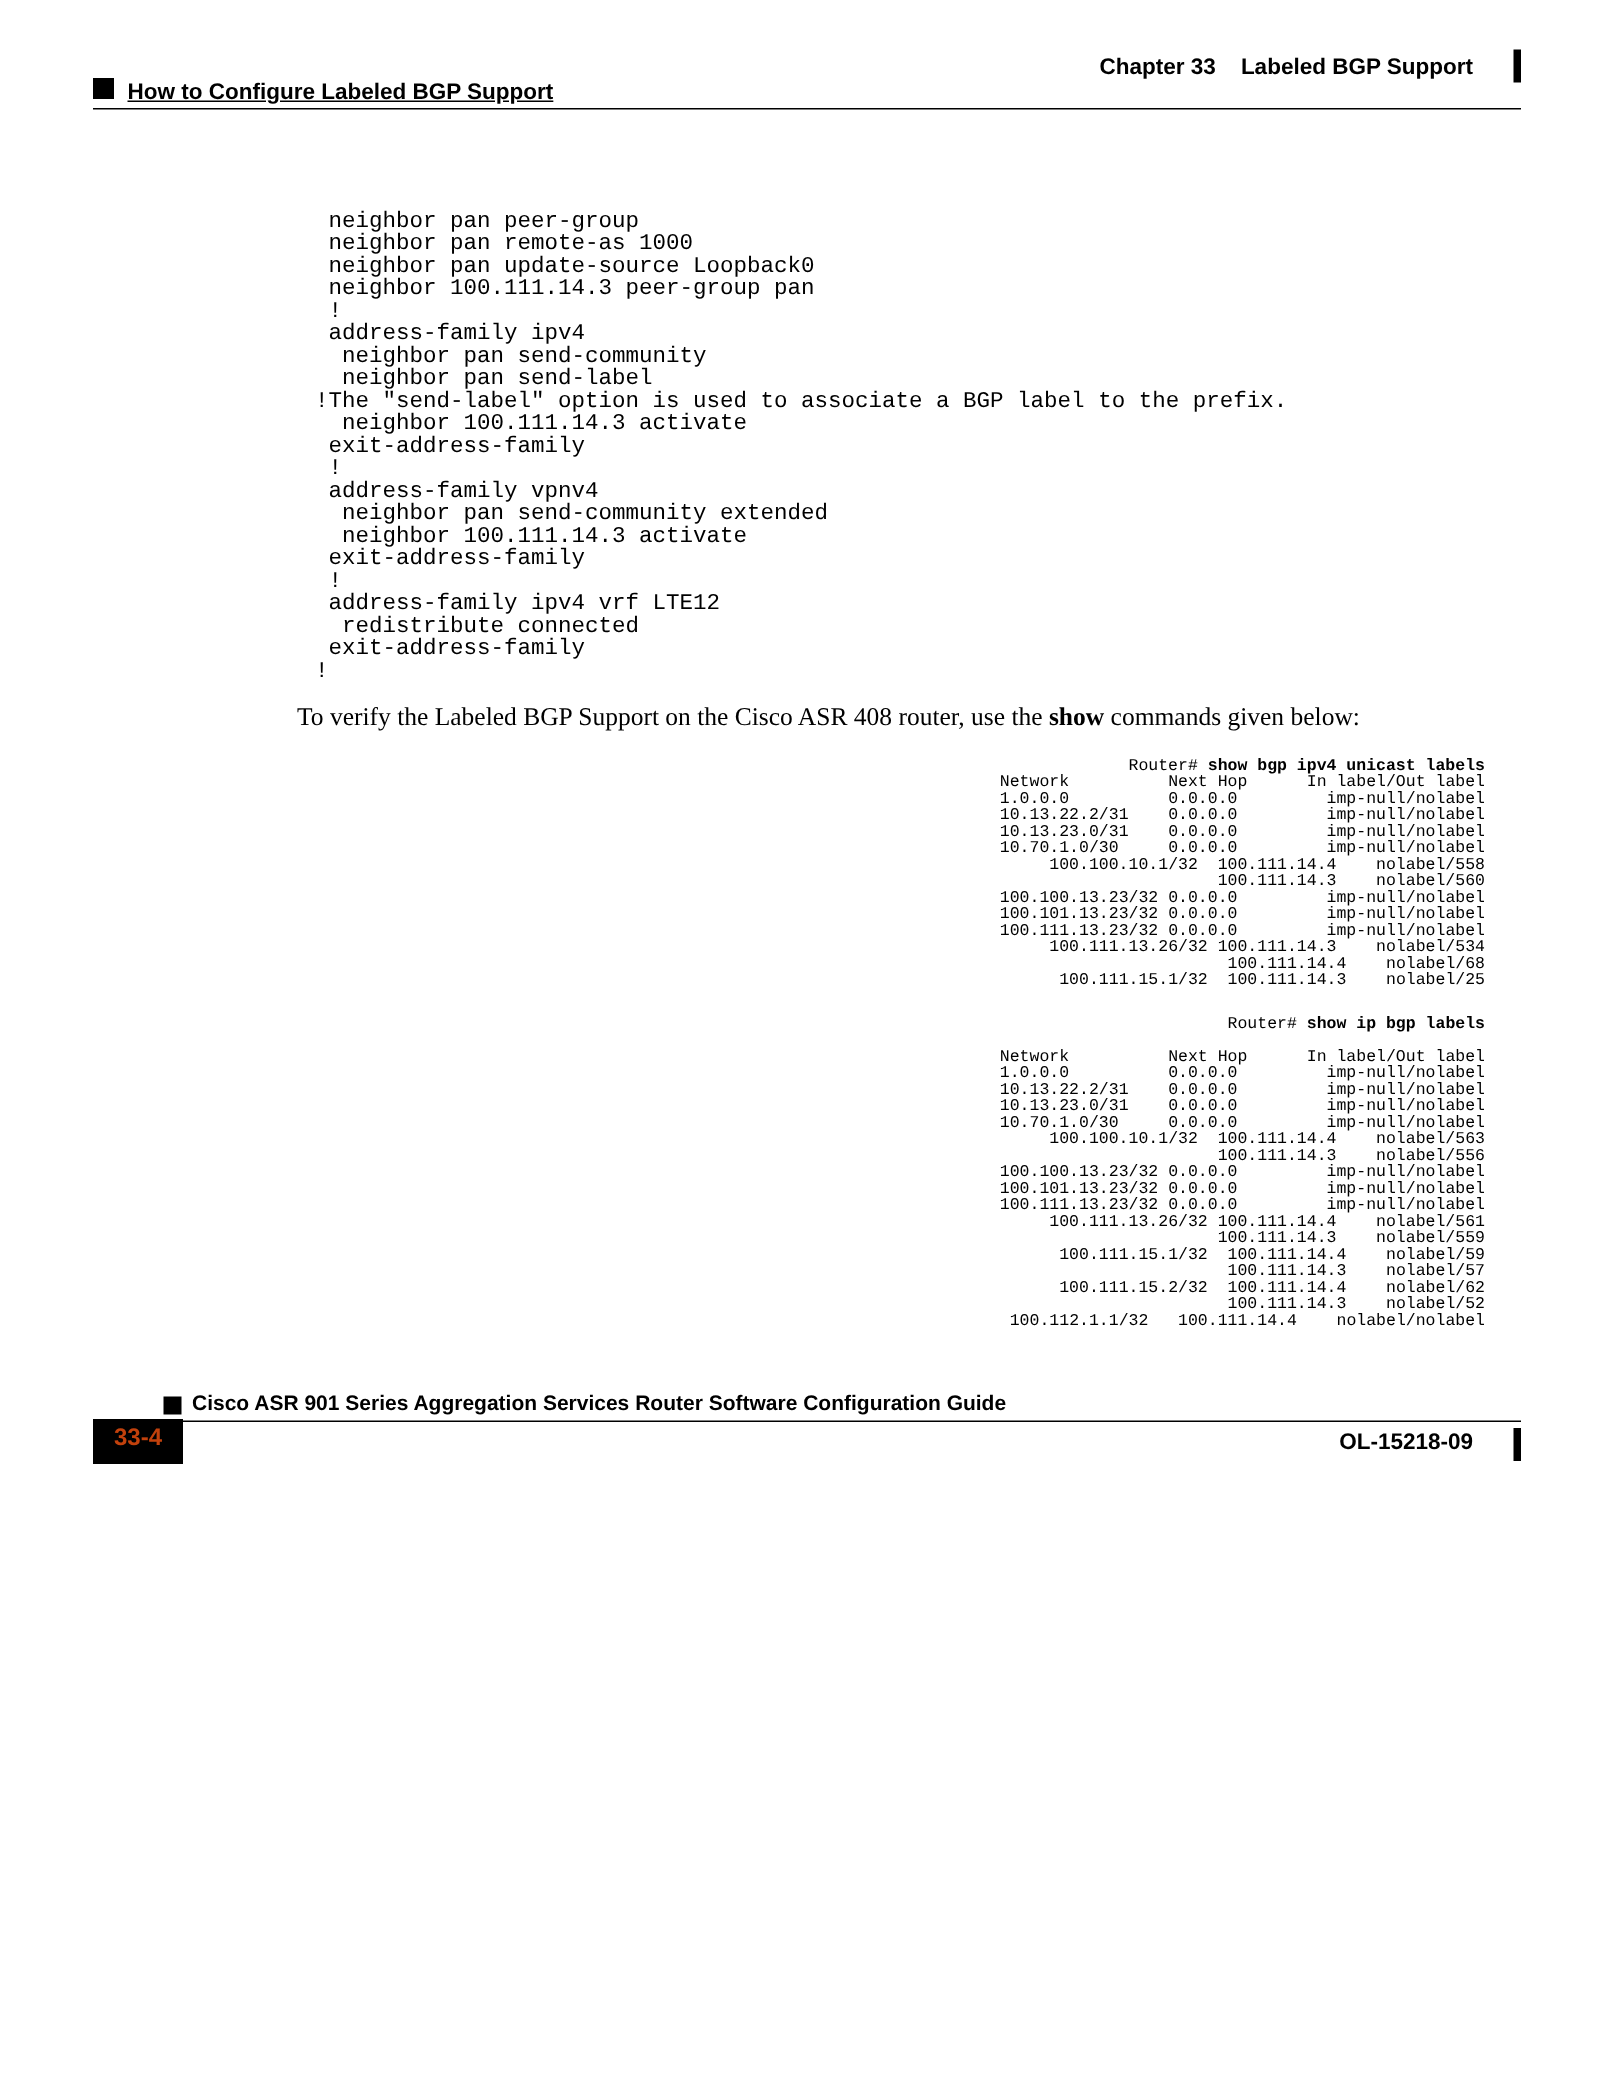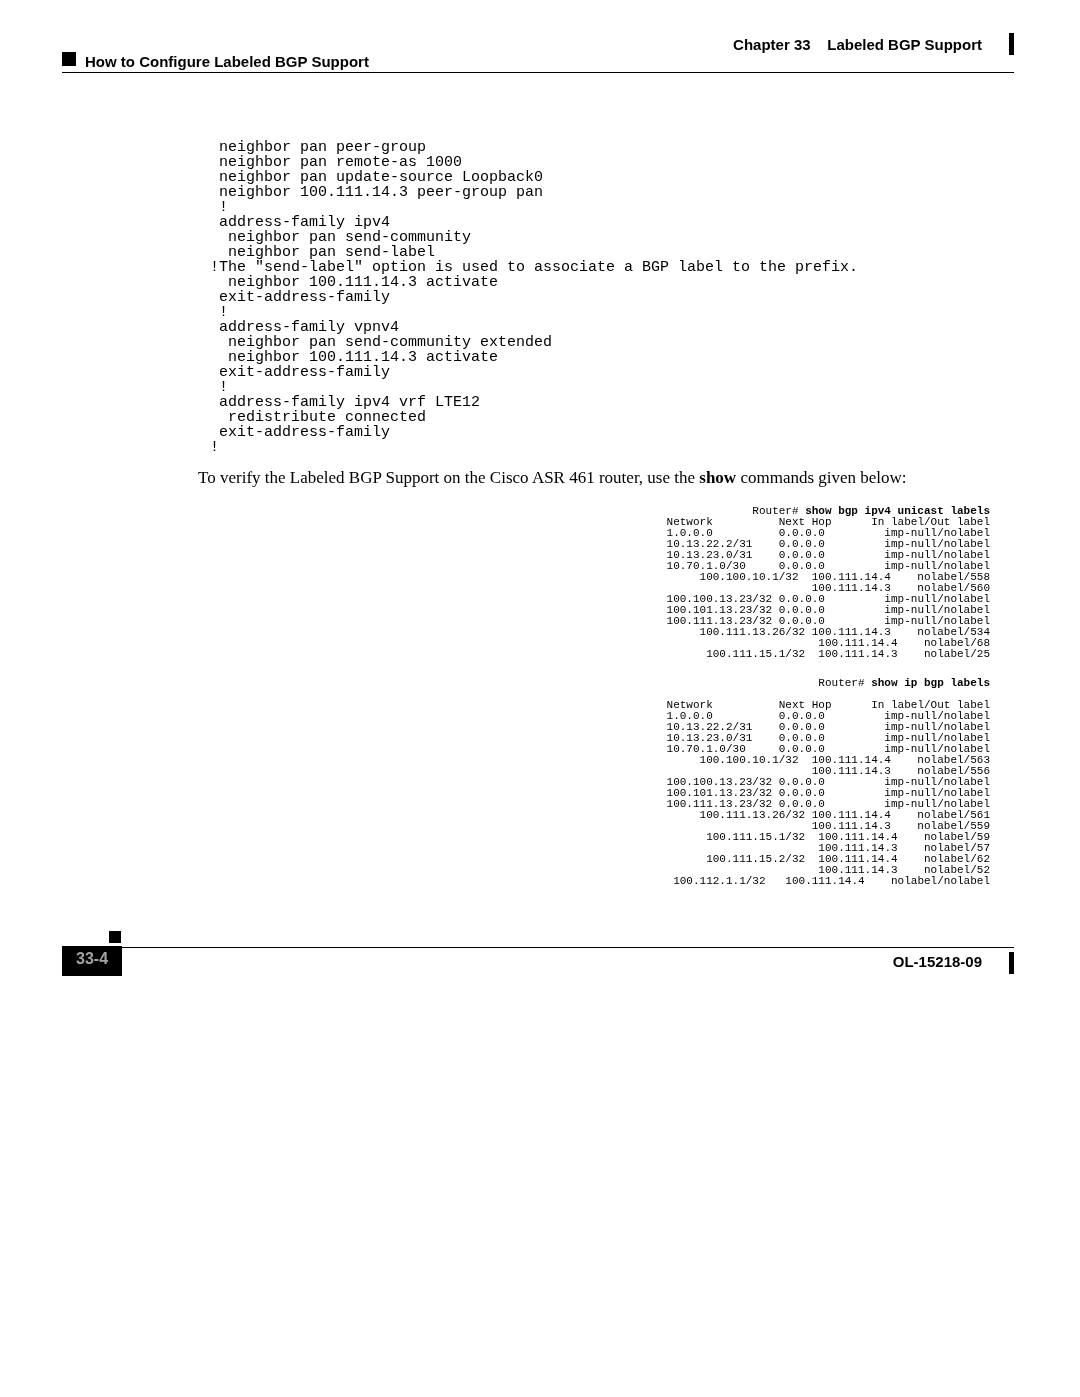--- a/index.html
+++ b/index.html
@@ -47,20 +47,21 @@
     height: 14px;
     background: #000;
   }
   .hdr-left {
     position: absolute;
     top: 53px;
     left: 85px;
     font-family: Arial, Helvetica, sans-serif;
     font-size: 15px;
     font-weight: 700;
+    text-decoration: underline;
   }
   .hdr-rule {
     position: absolute;
     top: 72px;
     left: 62px;
     right: 66px;
     border-top: 1px solid #000;
   }
 
   
@@ -123,21 +124,21 @@
     width: 12px;
     height: 12px;
     background: #000;
   }
   .ftr-pagetab {
     position: absolute;
     left: 62px;
     bottom: 40px;
     height: 24px;
     background: #000;
-    color: #a3a3a3;
+    color: #c2410c;
     font-family: Arial, Helvetica, sans-serif;
     font-weight: 700;
     font-size: 16px;
     padding: 4px 14px 2px 14px;
     box-sizing: content-box;
     margin-top: 37px;
   }
   .ftr-docnum {
     position: absolute;
     right: 98px;
@@ -189,21 +190,21 @@
   neighbor 100.111.14.3 activate
  exit-address-family
  !
  address-family ipv4 vrf LTE12
   redistribute connected
  exit-address-family
 !</pre>
 
 
     <p class="body">
-      <span>To verify the Labeled BGP Support on the Cisco ASR 461 router, use the </span><span class="bold">show</span><span> commands given below:</span>
+      <span>To verify the Labeled BGP Support on the Cisco ASR 408 router, use the </span><span class="bold">show</span><span> commands given below:</span>
     </p>
 
     <pre class="cli"><span>Router# </span><span class="b">show bgp ipv4 unicast labels</span>
 <span>   Network          Next Hop      In label/Out label
    1.0.0.0          0.0.0.0         imp-null/nolabel
    10.13.22.2/31    0.0.0.0         imp-null/nolabel
    10.13.23.0/31    0.0.0.0         imp-null/nolabel
    10.70.1.0/30     0.0.0.0         imp-null/nolabel
    100.100.10.1/32  100.111.14.4    nolabel/558
                     100.111.14.3    nolabel/560
@@ -230,18 +231,19 @@
                     100.111.14.3    nolabel/559
    100.111.15.1/32  100.111.14.4    nolabel/59
                     100.111.14.3    nolabel/57
    100.111.15.2/32  100.111.14.4    nolabel/62
                     100.111.14.3    nolabel/52
    100.112.1.1/32   100.111.14.4    nolabel/nolabel</span></pre>
 
   </div>
 
   <div class="ftr-title-sq"></div>
+  <div class="ftr-title">Cisco ASR 901 Series Aggregation Services Router Software Configuration Guide</div>
   <div class="ftr-rule"></div>
   <div class="ftr-pagetab">33-4</div>
   <div class="ftr-docnum">OL-15218-09</div>
   <div class="ftr-docnum-bar"></div>
 
 </div>
 
 </body></html>

